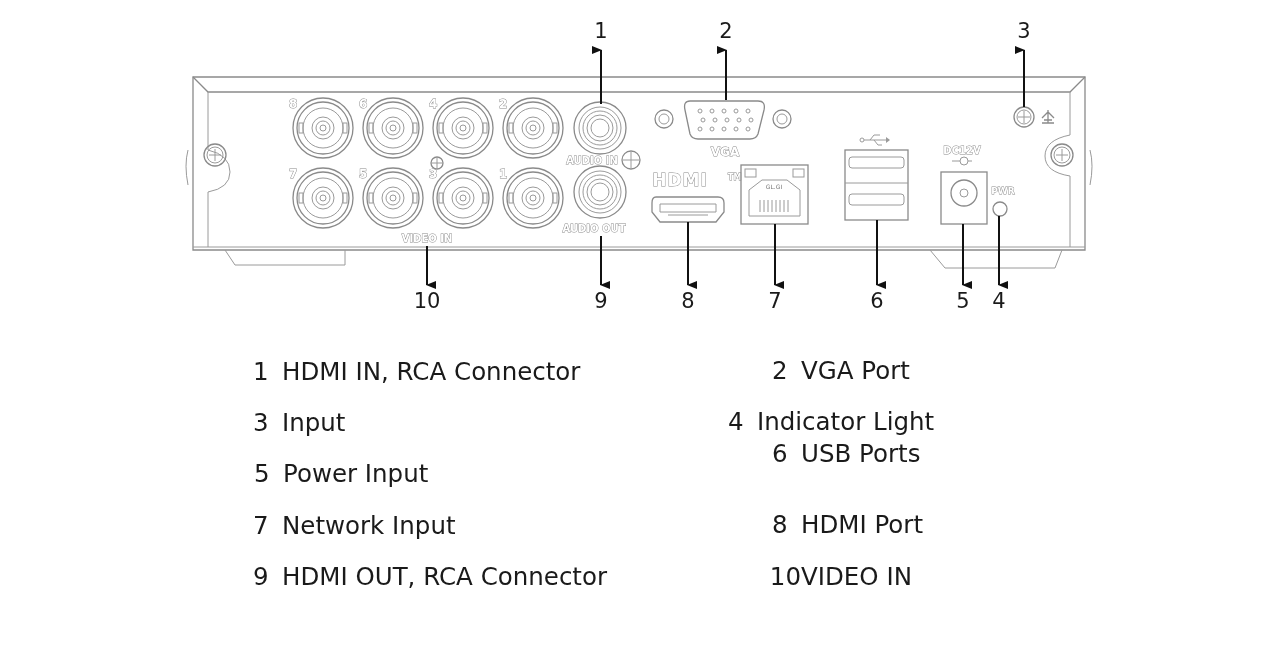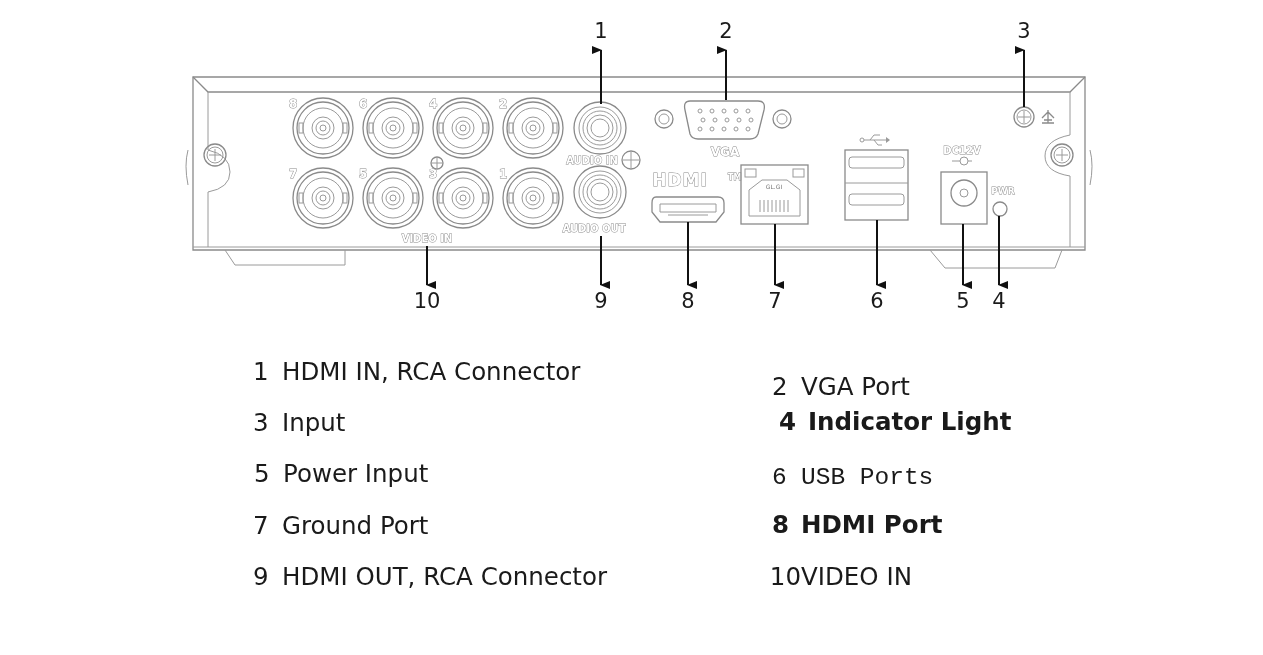--- a/index.html
+++ b/index.html
@@ -304,35 +304,35 @@
   <div class="legend-item" style="left:253px;top:360px;">
     <span class="num" style="width:29px">1</span><span>HDMI IN, RCA Connector</span>
   </div>
   <div class="legend-item" style="left:253px;top:411px;">
     <span class="num" style="width:29px">3</span><span>Input</span>
   </div>
   <div class="legend-item" style="left:254px;top:462px;">
     <span class="num" style="width:29px">5</span><span>Power Input</span>
   </div>
   <div class="legend-item" style="left:253px;top:514px;">
-    <span class="num" style="width:29px">7</span><span>Ground Port</span>
+    <span class="num" style="width:29px">7</span><span>Network Input</span>
   </div>
   <div class="legend-item" style="left:253px;top:565px;">
     <span class="num" style="width:29px">9</span><span>HDMI OUT, RCA Connector</span>
   </div>
 </div>
 <div class="legend">
-  <div class="legend-item" style="left:772px;top:359px;margin-top:16px;">
+  <div class="legend-item" style="left:772px;top:359px;">
     <span class="num" style="width:29px">2</span><span>VGA Port</span>
   </div>
-  <div class="legend-item" style="left:779px;top:410px;font-weight:bold;">
+  <div class="legend-item" style="left:728px;top:410px;">
     <span class="num" style="width:29px">4</span><span>Indicator Light</span>
   </div>
-  <div class="legend-item" style="left:772px;top:466px;font-family:Liberation Mono, monospace;">
+  <div class="legend-item" style="left:772px;top:442px;">
     <span class="num" style="width:29px">6</span><span>USB Ports</span>
   </div>
-  <div class="legend-item" style="left:772px;top:513px;font-weight:bold;">
+  <div class="legend-item" style="left:772px;top:513px;">
     <span class="num" style="width:29px">8</span><span>HDMI Port</span>
   </div>
   <div class="legend-item" style="left:761px;top:565px;text-align:right;">
     <span class="num" style="width:40px">10</span><span>VIDEO IN</span>
   </div>
 </div>
 
 </body></html>

